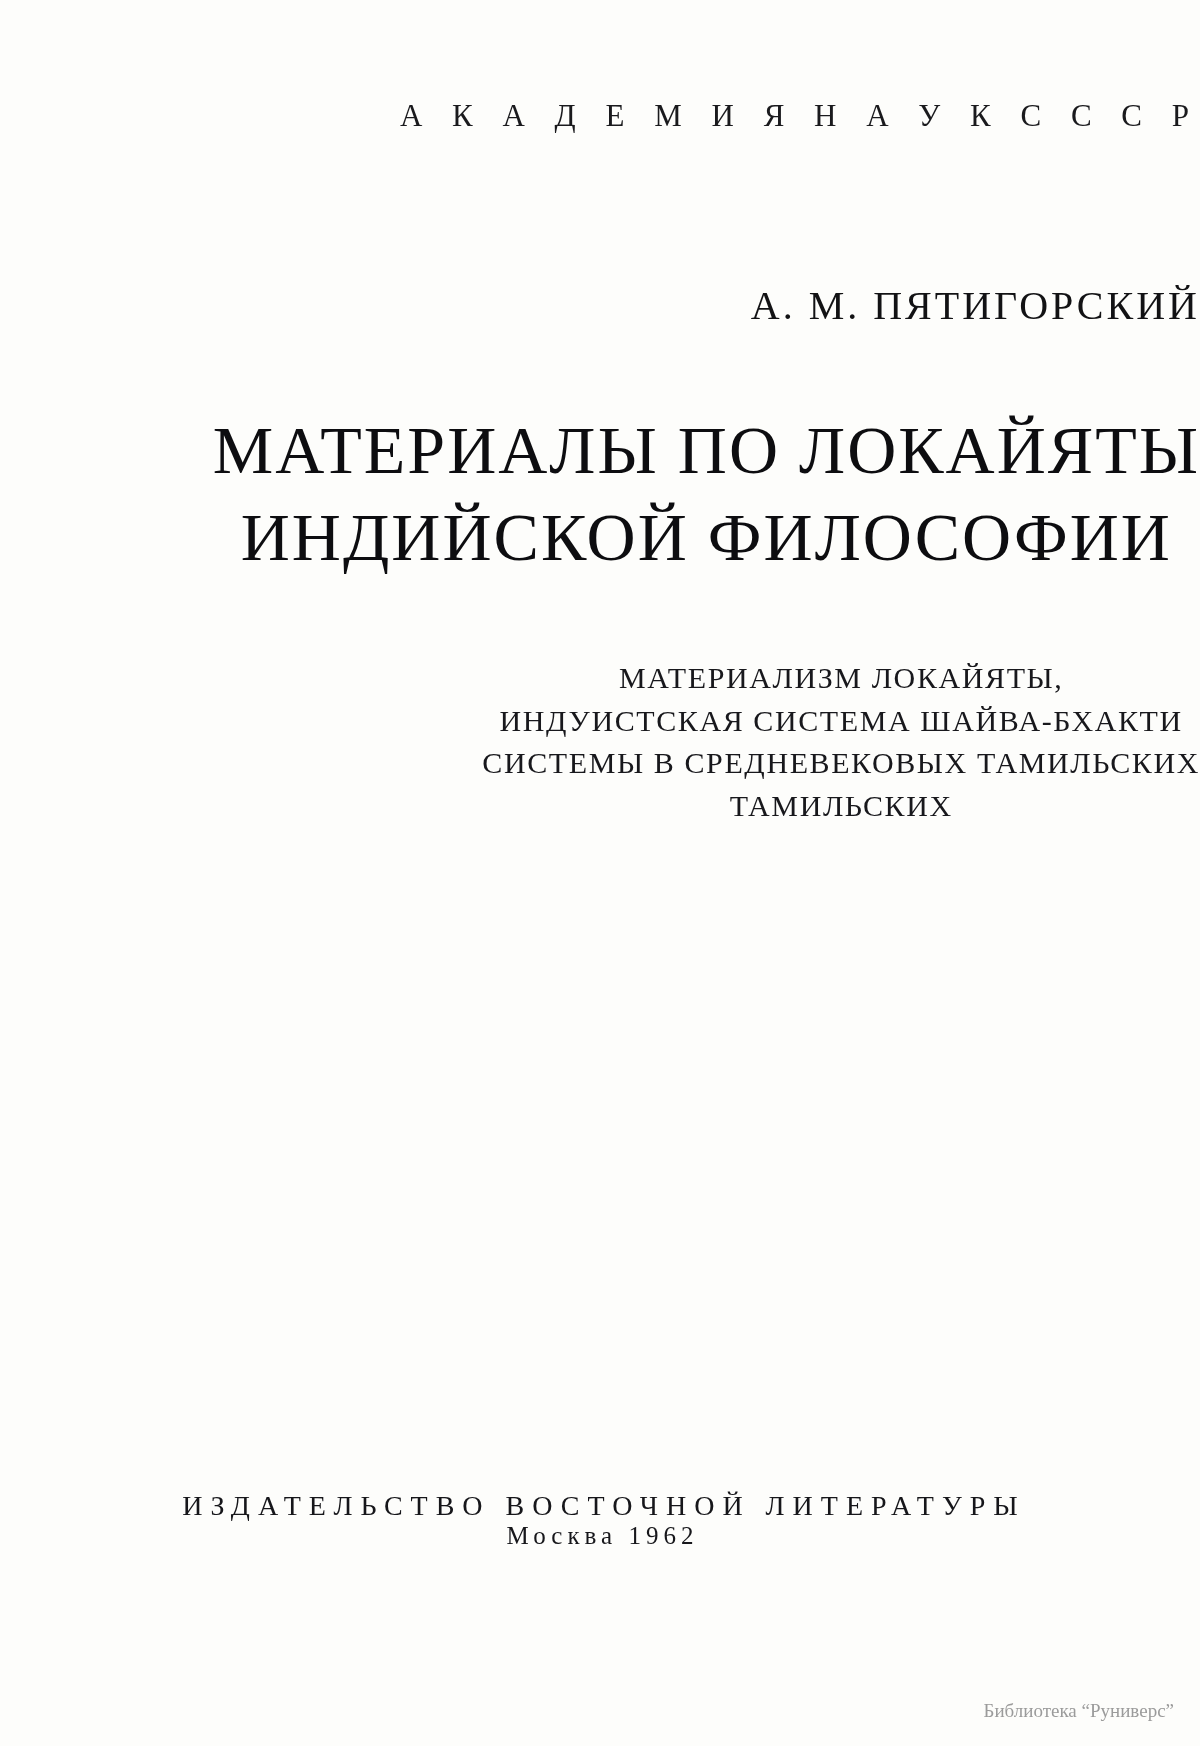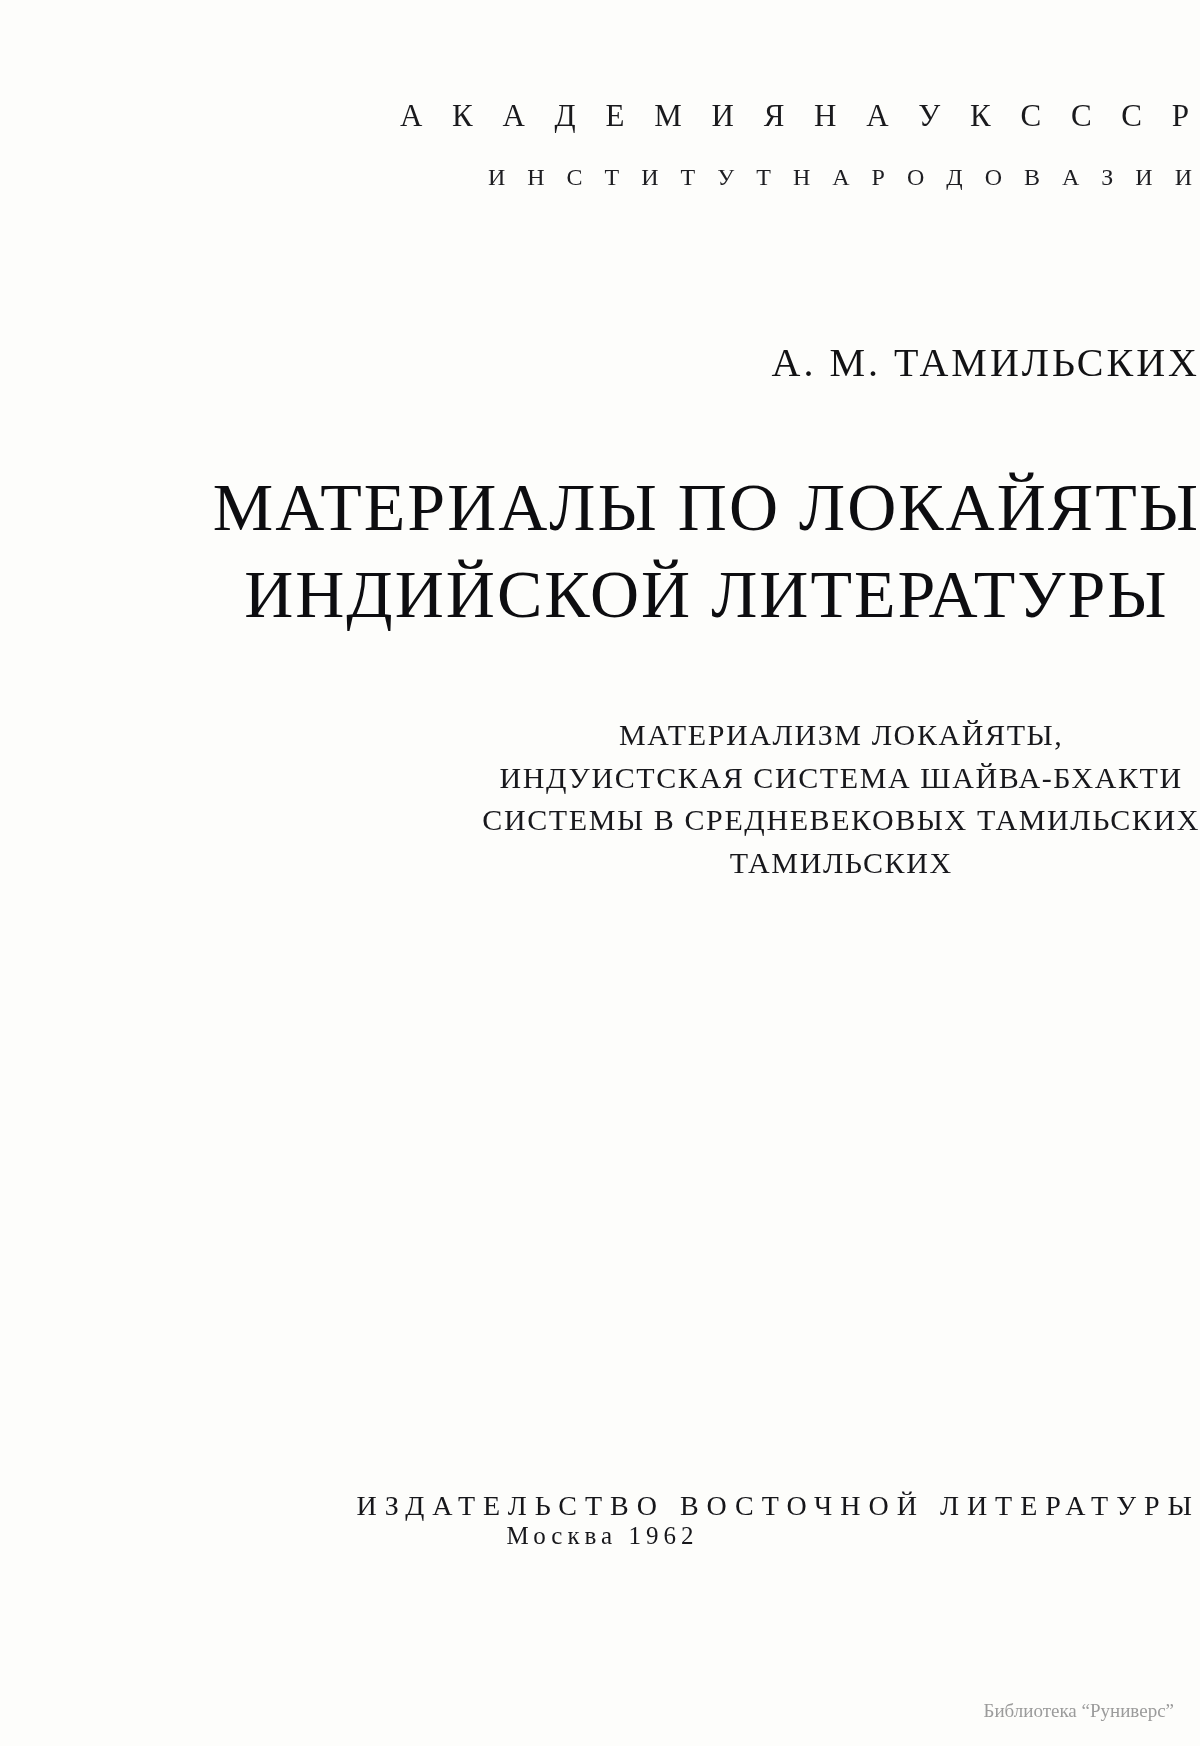--- a/index.html
+++ b/index.html
@@ -98,21 +98,20 @@
     right: 0;
     bottom: 196px;
     text-align: center;
   }
   .publisher {
     font-size: 28px;
     letter-spacing: 8px;
     text-indent: 8px;
     color: #16161a;
     white-space: nowrap;
-    text-align: right;
   }
   .city-year {
     font-size: 25px;
     letter-spacing: 5px;
     text-indent: 5px;
     color: #17171b;
     white-space: nowrap;
   }
 
   
@@ -128,27 +127,26 @@
   }
 </style>
 </head>
 <body>
 
 <div class="page">
   <div class="content">
 
     <div class="academy">А К А Д Е М И Я   Н А У К   С С С Р</div>
 
-    <div class="institute">И Н С Т И Т У Т  Н А Р О Д О В  А З И И</div>
 
-    <div class="author">А. М. ТАМИЛЬСКИХ</div>
+    <div class="author">А. М. ПЯТИГОРСКИЙ</div>
 
     <div class="title">
       <div class="title-line">МАТЕРИАЛЫ ПО ЛОКАЙЯТЫ</div>
-      <div class="title-line">ИНДИЙСКОЙ ЛИТЕРАТУРЫ</div>
+      <div class="title-line">ИНДИЙСКОЙ ФИЛОСОФИИ</div>
     </div>
 
     <div class="subtitle">
       <div class="subtitle-line">МАТЕРИАЛИЗМ ЛОКАЙЯТЫ,</div>
       <div class="subtitle-line">ИНДУИСТСКАЯ СИСТЕМА ШАЙВА-БХАКТИ</div>
       <div class="subtitle-line">СИСТЕМЫ В СРЕДНЕВЕКОВЫХ ТАМИЛЬСКИХ</div>
       <div class="subtitle-line">ТАМИЛЬСКИХ</div>
     </div>
 
   </div>

